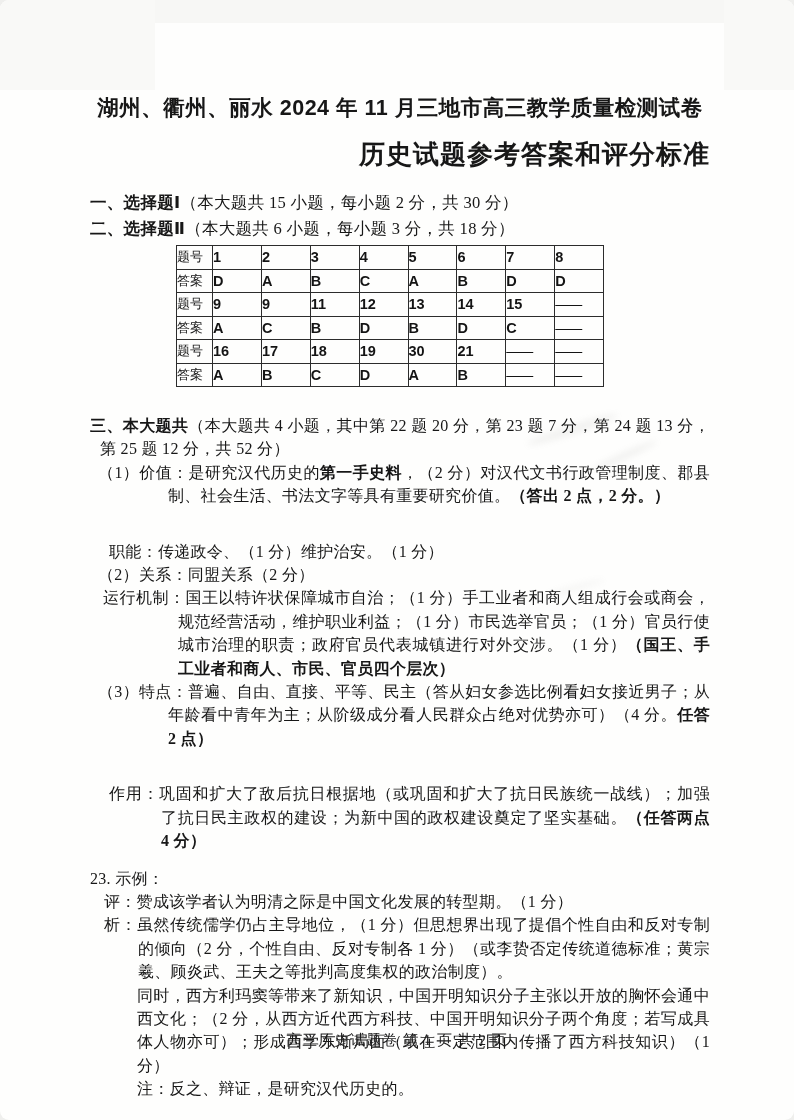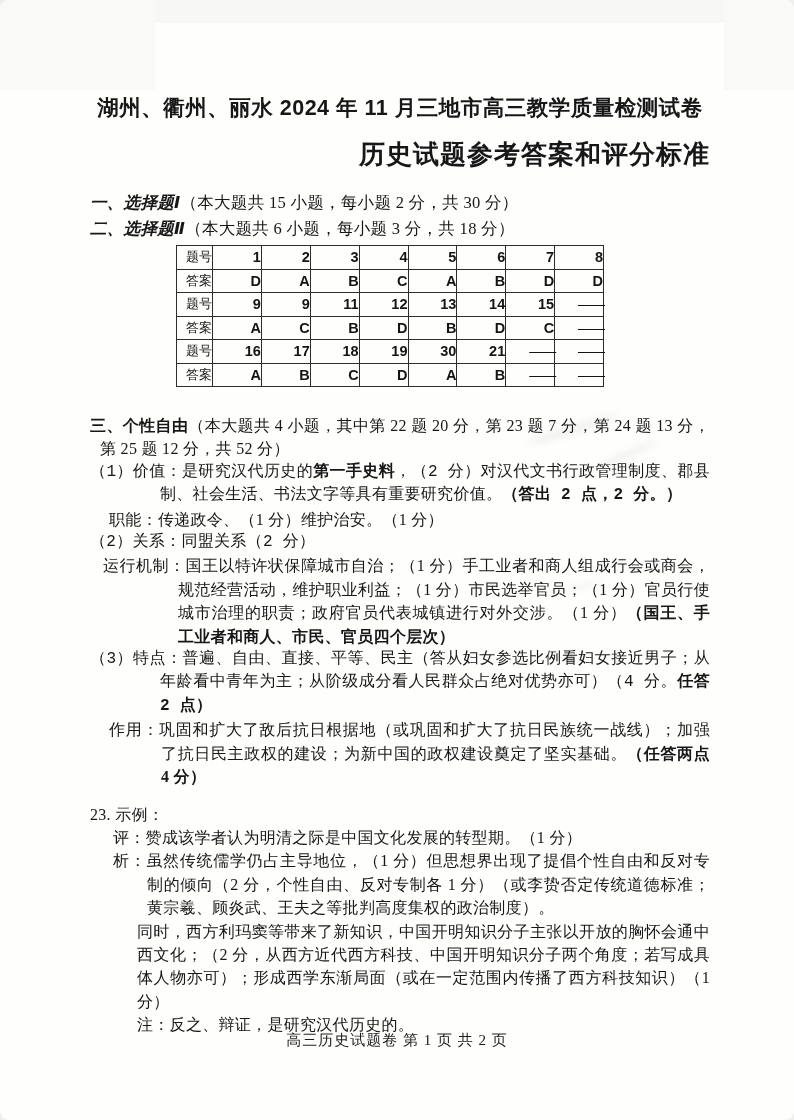--- a/index.html
+++ b/index.html
@@ -24,45 +24,45 @@
   .title1 {
     margin-top:95px; text-align:center; font-weight:700; font-size:21.5px; line-height:26px;
     font-family:"Liberation Sans","DejaVu Sans",sans-serif; letter-spacing:0.5px;
   }
   .title2 {
     margin-top:17px; text-align:right; font-weight:700; font-size:26px; line-height:32px;
     font-family:"Liberation Sans","DejaVu Sans",sans-serif; letter-spacing:1px;
   }
   .sec-line { margin-top:0; font-size:16.5px; line-height:24.5px; letter-spacing:0.3px; }
   .sec-first { margin-top:20px; }
-  .sec-line .b { font-weight:700; font-family:"Liberation Sans","DejaVu Sans",sans-serif;font-style:italic; }
+  .sec-line .b { font-weight:700; font-family:"Liberation Sans","DejaVu Sans",sans-serif; }
 
   table.ans {
     border-collapse:collapse; table-layout:fixed; width:428px; margin:4px 0 0 86px;
     font-family:"Liberation Sans","DejaVu Sans",sans-serif;
   }
   table.ans td {
-    border:1px solid #2c2c2c; height:23.5px; padding:0; text-align:right; vertical-align:middle;
+    border:1px solid #2c2c2c; height:23.5px; padding:0; text-align:left; vertical-align:middle;
     font-size:14.5px; font-weight:600; color:#141414;
   }
   table.ans td.lab { width:36px; font-size:13px; font-weight:400;
     font-family:"Liberation Serif","DejaVu Serif",serif; }
   table.ans td .dash { letter-spacing:-2px; font-weight:400; }
 
   .essay { margin-top:27px; }
   .para { font-size:16px; line-height:23.4px; text-align:justify; letter-spacing:0.3px; }
   .para .bold { font-weight:700; }
   .p-s3   { padding-left:10px; text-indent:-10px; }
   .p-s3 .b { font-weight:700; font-family:"Liberation Sans","DejaVu Sans",sans-serif; }
   .p-num  { }
   .p-gap  { margin-top:14px; }
-  .p-item { margin-left:0;  padding-left:70px; text-indent:-70px;font-family:Liberation Mono, monospace; }
-  .p-sub  { margin-left:19px; padding-left:52px; text-indent:-52px; }
+  .p-item { margin-left:8px;  padding-left:70px; text-indent:-70px; }
+  .p-sub  { margin-left:19px; padding-left:52px; text-indent:-52px;margin-top:32px; }
   .p-mech { margin-left:13px; padding-left:75px; text-indent:-75px; }
-  .p-note { margin-left:23px; padding-left:34px; text-indent:-34px; }
+  .p-note { margin-left:14px; padding-left:34px; text-indent:-34px; }
   .p-cont { margin-left:47px; }
 
   .footer {
     position:absolute; top:1031px; left:0; width:794px; text-align:center;
     font-size:15px; letter-spacing:1px; color:#1c1c1c;
   }
 </style>
 </head>
 <body>
 
@@ -148,21 +148,21 @@
             <td>D</td>
             <td>A</td>
             <td>B</td>
             <td><span class="dash">——</span></td>
             <td><span class="dash">——</span></td>
           </tr>
         </tbody>
     </table>
 
     <div class="essay">
-        <div class="para p-s3"><span class="b">三、个性自由</span><span>（本大题共 4 小题，其中第 22 题 20 分，第 23 题 7 分，第 24 题 13 分，第 25 题 12 分，共 52 分）</span></div>
+        <div class="para p-s3"><span class="b">三、本大题共</span><span>（本大题共 4 小题，其中第 22 题 20 分，第 23 题 7 分，第 24 题 13 分，第 25 题 12 分，共 52 分）</span></div>
         <div class="para p-item"><span>（1）价值：是研究汉代历史的</span><span class="bold">第一手史料</span><span>，（2 分）对汉代文书行政管理制度、郡县制、社会生活、书法文字等具有重要研究价值。</span><span class="bold">（答出 2 点，2 分。）</span></div>
         <div class="para p-sub"><span>职能：传递政令、（1 分）维护治安。（1 分）</span></div>
         <div class="para p-item"><span>（2）关系：同盟关系（2 分）</span></div>
         <div class="para p-mech"><span>运行机制：国王以特许状保障城市自治；（1 分）手工业者和商人组成行会或商会，规范经营活动，维护职业利益；（1 分）市民选举官员；（1 分）官员行使城市治理的职责；政府官员代表城镇进行对外交涉。（1 分）</span><span class="bold">（国王、手工业者和商人、市民、官员四个层次）</span></div>
         <div class="para p-item"><span>（3）特点：普遍、自由、直接、平等、民主（答从妇女参选比例看妇女接近男子；从年龄看中青年为主；从阶级成分看人民群众占绝对优势亦可）（4 分。</span><span class="bold">任答 2 点）</span></div>
         <div class="para p-sub"><span>作用：巩固和扩大了敌后抗日根据地（或巩固和扩大了抗日民族统一战线）；加强了抗日民主政权的建设；为新中国的政权建设奠定了坚实基础。</span><span class="bold">（任答两点 4 分）</span></div>
         <div class="para p-num p-gap"><span>23. 示例：</span></div>
         <div class="para p-note"><span>评：赞成该学者认为明清之际是中国文化发展的转型期。（1 分）</span></div>
         <div class="para p-note"><span>析：虽然传统儒学仍占主导地位，（1 分）但思想界出现了提倡个性自由和反对专制的倾向（2 分，个性自由、反对专制各 1 分）（或李贽否定传统道德标准；黄宗羲、顾炎武、王夫之等批判高度集权的政治制度）。</span></div>
         <div class="para p-cont"><span>同时，西方利玛窦等带来了新知识，中国开明知识分子主张以开放的胸怀会通中西文化；（2 分，从西方近代西方科技、中国开明知识分子两个角度；若写成具体人物亦可）；形成西学东渐局面（或在一定范围内传播了西方科技知识）（1 分）</span></div>

